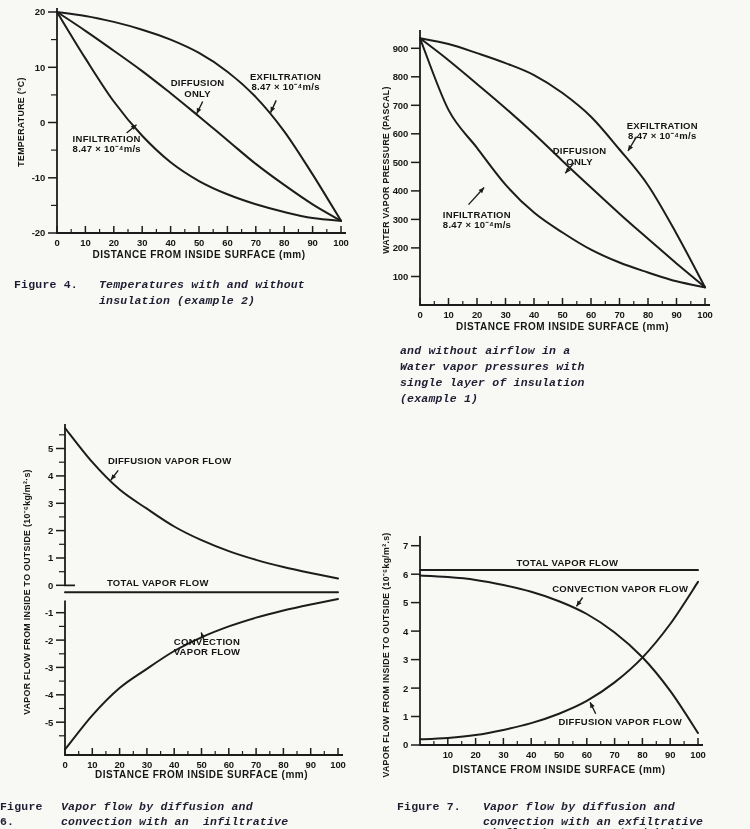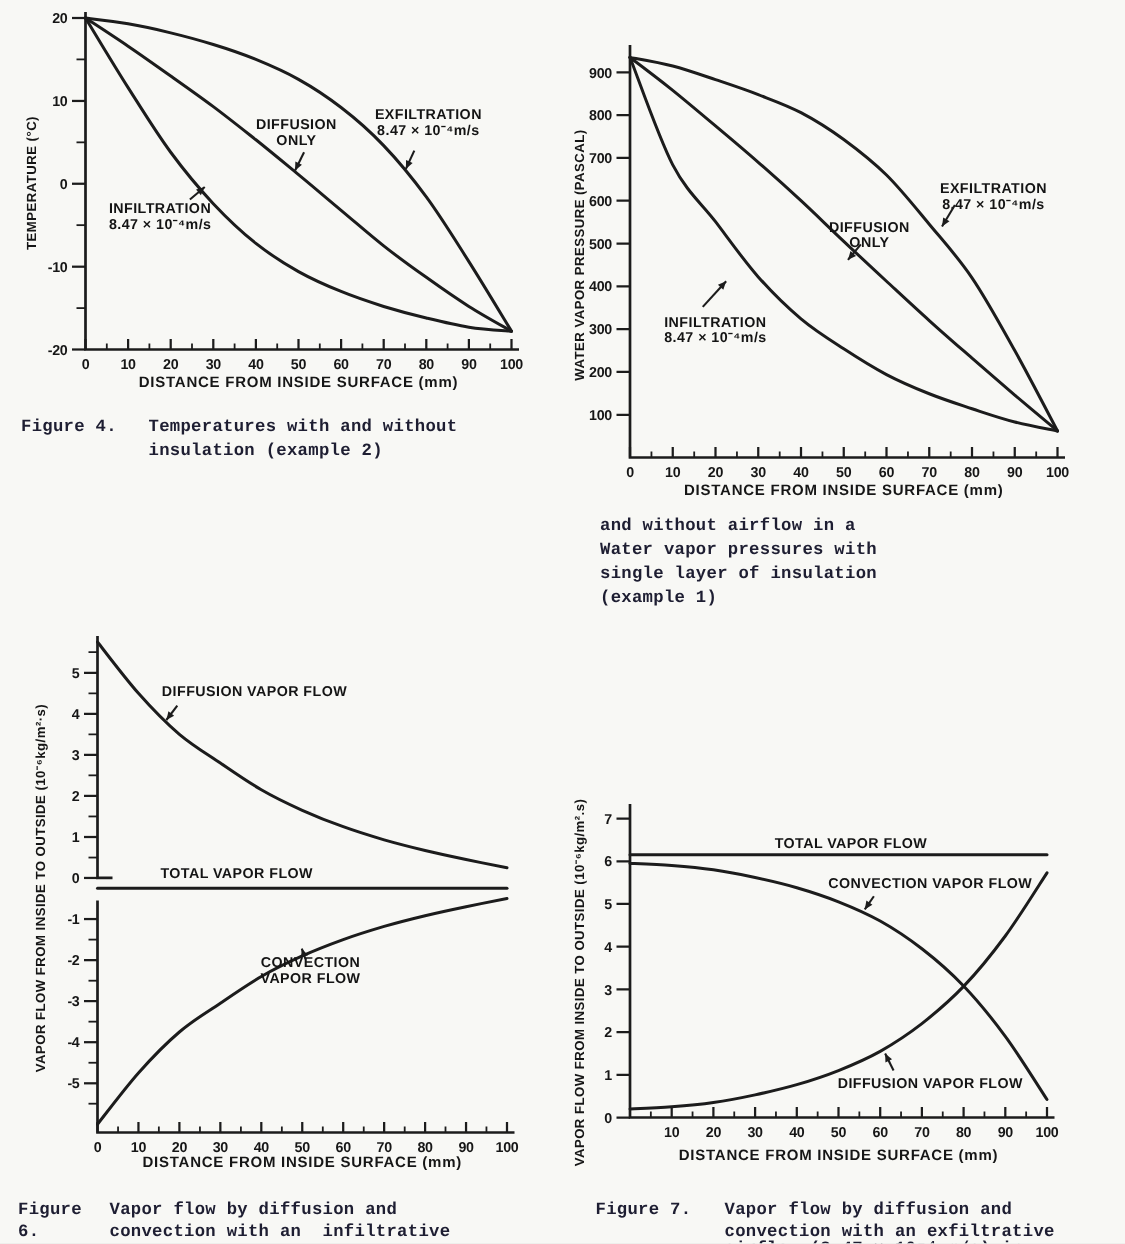--- a/index.html
+++ b/index.html
@@ -18,21 +18,21 @@
   .ytitle{font-size:8.8px; letter-spacing:0.3px;}
   .anno{font:700 9.5px "Liberation Sans", sans-serif; fill:#141414; letter-spacing:0.3px;}
   .arrow{stroke:#1c1c1c; stroke-width:1.4; fill:none;}
   .arrowhead{fill:#1c1c1c; stroke:none;}
   .caption{
     position:absolute; display:flex;
     font:700 11.5px "Liberation Mono", "DejaVu Sans Mono", monospace;
     color:#1e1e32; letter-spacing:0.2px;
   }
   .cap-label{flex:0 0 auto; line-height:16px;}
-  .cap-body{display:block;}
+  .cap-body{display:block;font-style:italic;}
   .cap-line{display:block; line-height:16px; white-space:pre;}
   .caption.tight .cap-label{line-height:15px;}
   .caption.tight .cap-line{line-height:15px;}
   .cap-line.clipped{margin-top:-4px;}
 </style>
 </head>
 <body>
 
 <div id="page">
 
@@ -329,21 +329,21 @@
 
   <div class="caption" style="left:400px; top:343px; width:345px">
     <span class="cap-body">
       <span class="cap-line">and without airflow in a</span>
       <span class="cap-line">Water vapor pressures with</span>
       <span class="cap-line">single layer of insulation</span>
       <span class="cap-line">(example 1)</span>
     </span>
   </div>
 
-  <div class="caption tight" style="left:12px; top:799px; width:350px">
+  <div class="caption tight" style="left:0; top:799px; width:350px">
     <span class="cap-label" style="flex-basis:61px">Figure 6.</span>
     <span class="cap-body">
       <span class="cap-line">Vapor flow by diffusion and</span>
       <span class="cap-line">convection with an  infiltrative</span>
     </span>
   </div>
 
   <div class="caption tight" style="left:397px; top:799px; width:350px">
     <span class="cap-label" style="flex-basis:86px">Figure 7.</span>
     <span class="cap-body">

